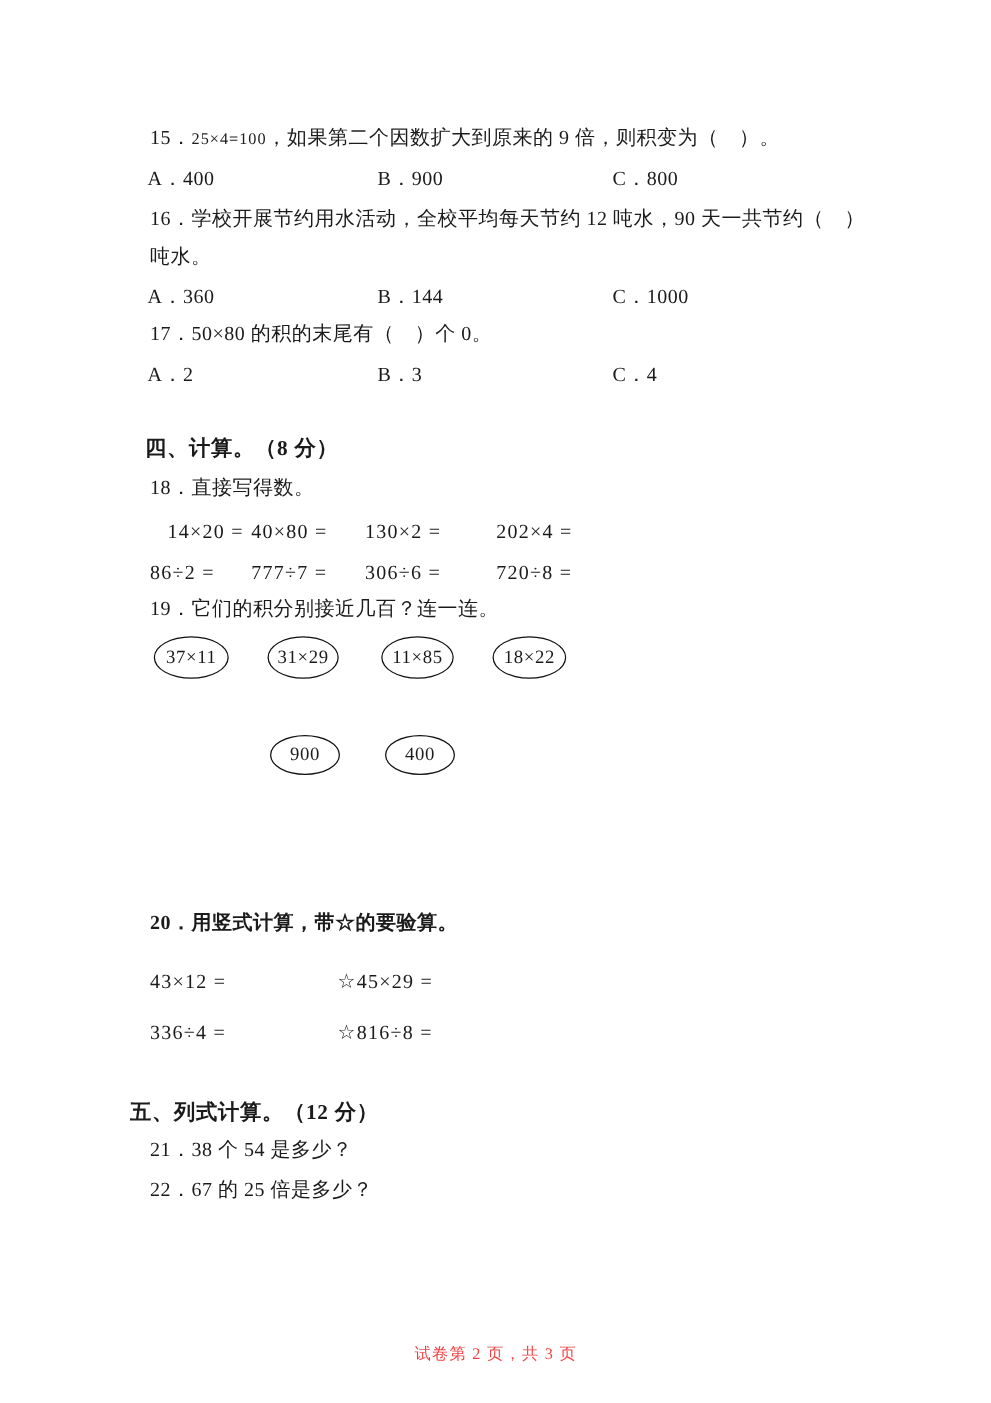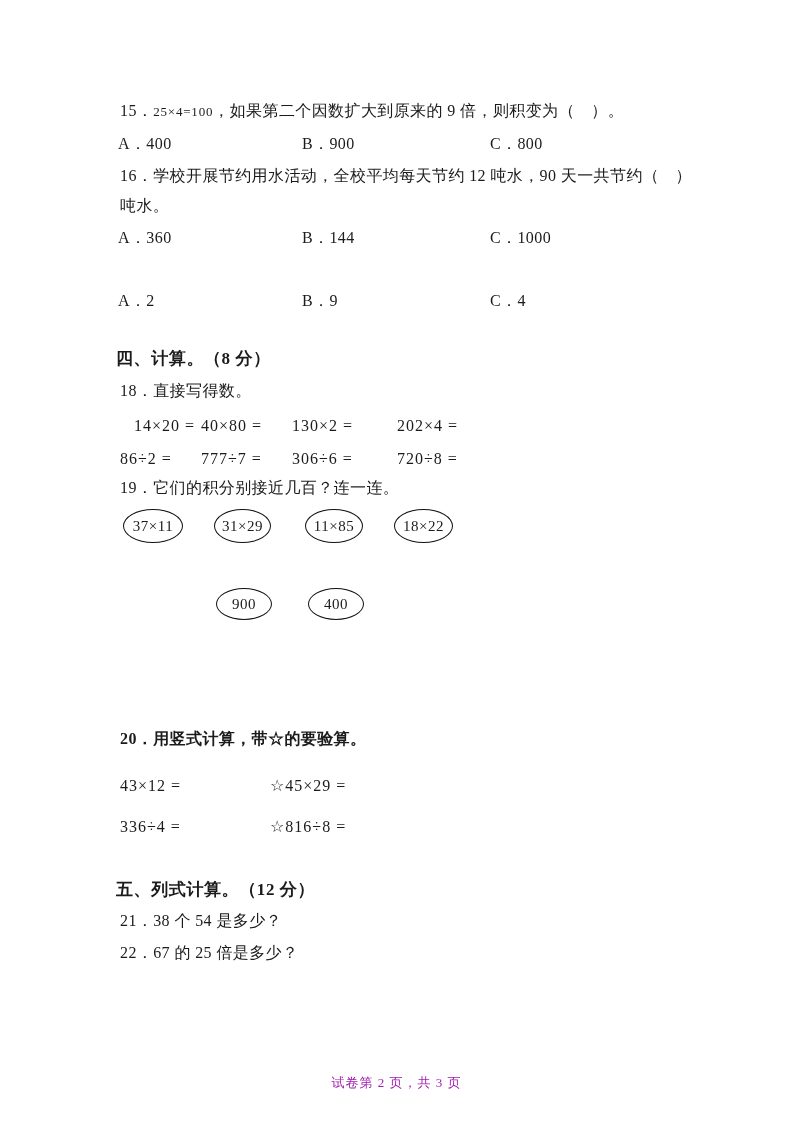--- a/index.html
+++ b/index.html
@@ -42,21 +42,21 @@
     letter-spacing: 0.5px;
     box-sizing: border-box;
     background: #fff;
   }
   .footer {
     position: absolute;
     left: 0;
     width: 100%;
     text-align: center;
     font-size: 13px;
-    color: #a21caf;
+    color: #ef4444;
     letter-spacing: 1px;
   }
 </style>
 </head>
 <body>
 
 <div class="page">
 
   <div class="t" style="left:120px; top:101px;"><span>15．</span><span class="math-small">25×4=100</span><span>，如果第二个因数扩大到原来的 9 倍，则积变为（　）。</span></div>
   <div>
@@ -66,23 +66,24 @@
   </div>
 
   <div class="t" style="left:120px; top:166px;">16．学校开展节约用水活动，全校平均每天节约 12 吨水，90 天一共节约（　）</div>
   <div class="t" style="left:120px; top:196px;">吨水。</div>
   <div>
     <span class="t" style="left:118px; top:228px;">A．360</span>
     <span class="t" style="left:302px; top:228px;">B．144</span>
     <span class="t" style="left:490px; top:228px;">C．1000</span>
   </div>
 
+  <div class="t" style="left:120px; top:258px;">17．50×80 的积的末尾有（　）个 0。</div>
   <div>
     <span class="t" style="left:118px; top:291px;">A．2</span>
-    <span class="t" style="left:302px; top:291px;">B．9</span>
+    <span class="t" style="left:302px; top:291px;">B．3</span>
     <span class="t" style="left:490px; top:291px;">C．4</span>
   </div>
 
   <div class="t sec" style="left:116px; top:349px;">四、计算。（8 分）</div>
 
   <div class="t" style="left:120px; top:381px;">18．直接写得数。</div>
   <div>
     <span class="t eq" style="left:134px; top:416px;">14×20 =</span>
     <span class="t eq" style="left:201px; top:416px;">40×80 =</span>
     <span class="t eq" style="left:292px; top:416px;">130×2 =</span>
@@ -106,19 +107,19 @@
   <div class="t" style="left:120px; top:729px;font-weight:bold;">20．用竖式计算，带☆的要验算。</div>
   <div>
     <span class="t eq" style="left:120px; top:776px;">43×12 =</span>
     <span class="t eq" style="left:270px; top:776px;">☆45×29 =</span>
   </div>
   <div>
     <span class="t eq" style="left:120px; top:817px;">336÷4 =</span>
     <span class="t eq" style="left:270px; top:817px;">☆816÷8 =</span>
   </div>
 
-  <div class="t sec" style="left:116px; top:880px;">五、列式计算。（12 分）</div>
+  <div class="t sec" style="left:104px; top:880px;">五、列式计算。（12 分）</div>
   <div class="t" style="left:120px; top:911px;">21．38 个 54 是多少？</div>
   <div class="t" style="left:120px; top:943px;">22．67 的 25 倍是多少？</div>
 
   <div class="footer" style="top:1074px;">试卷第 2 页，共 3 页</div>
 
 </div>
 
 </body></html>

